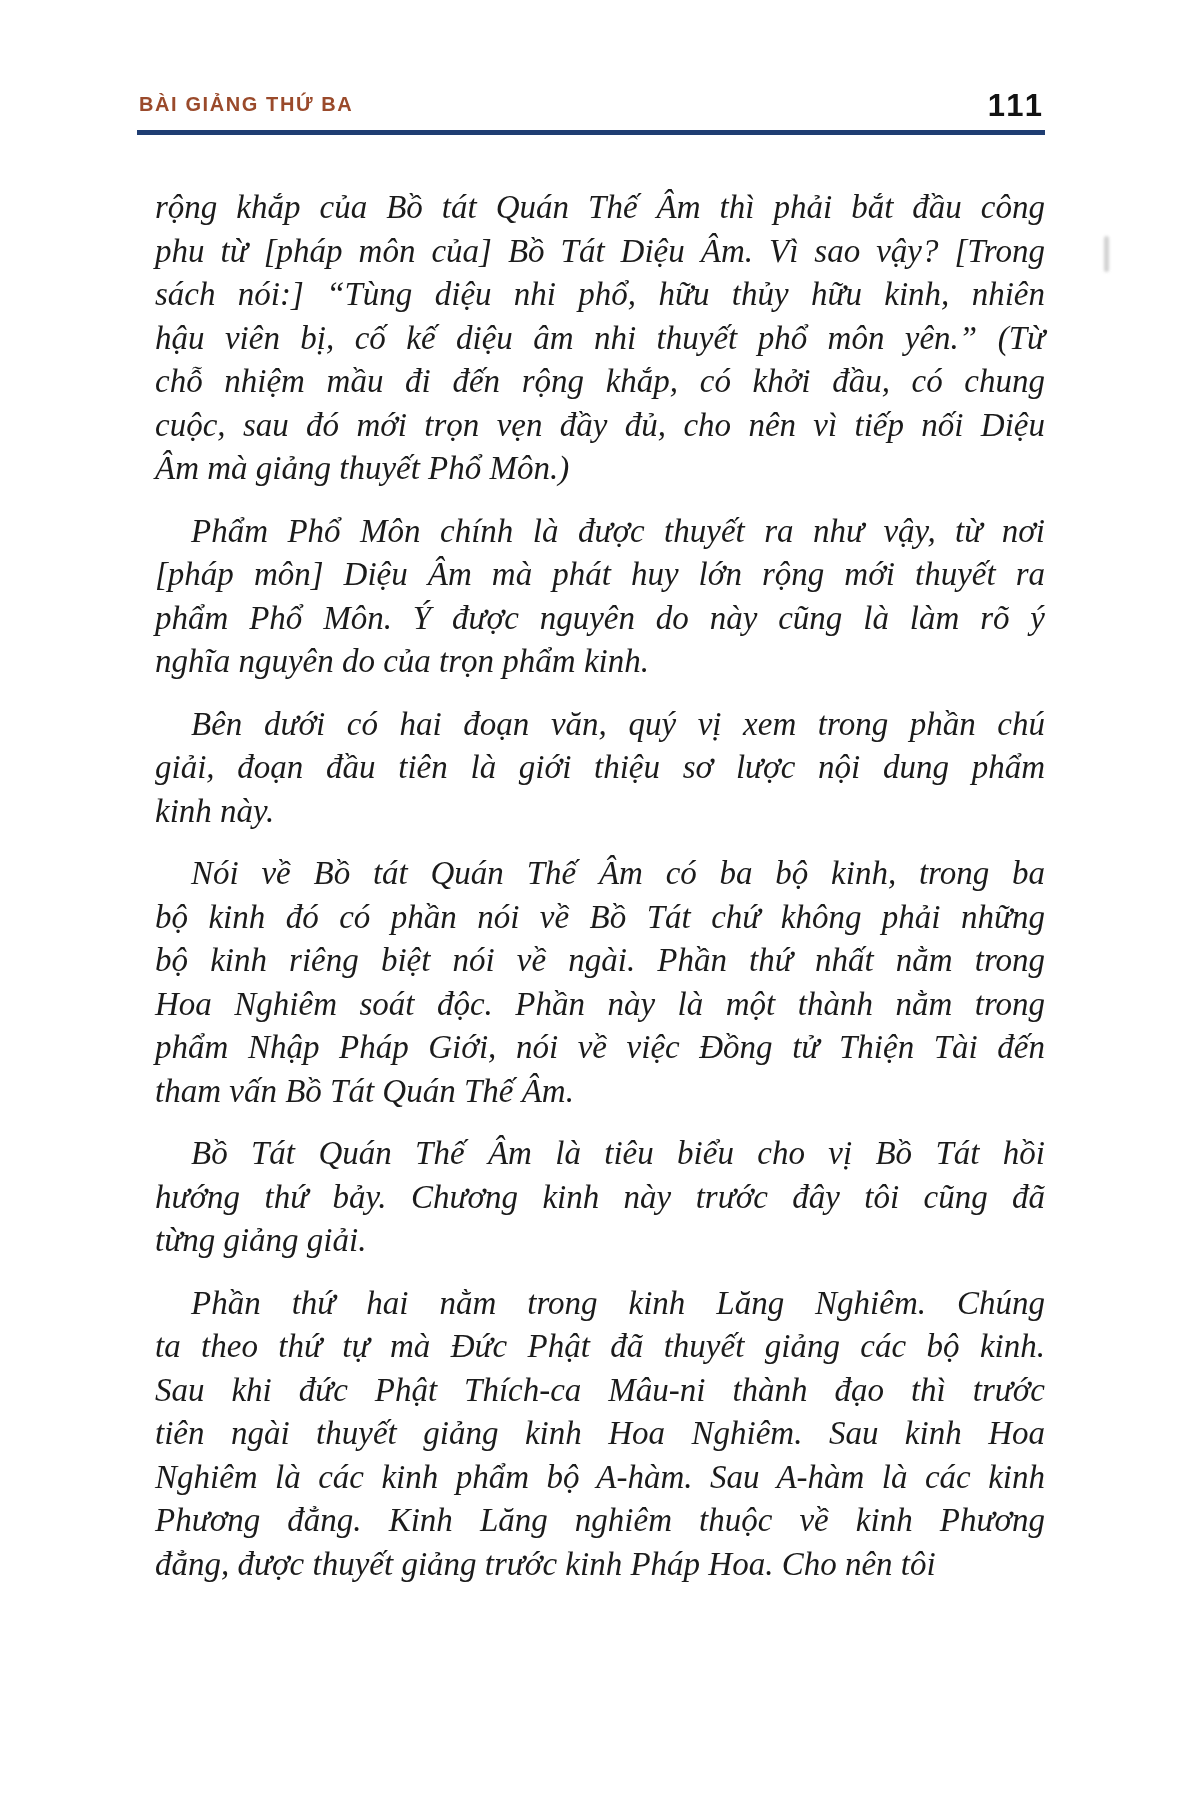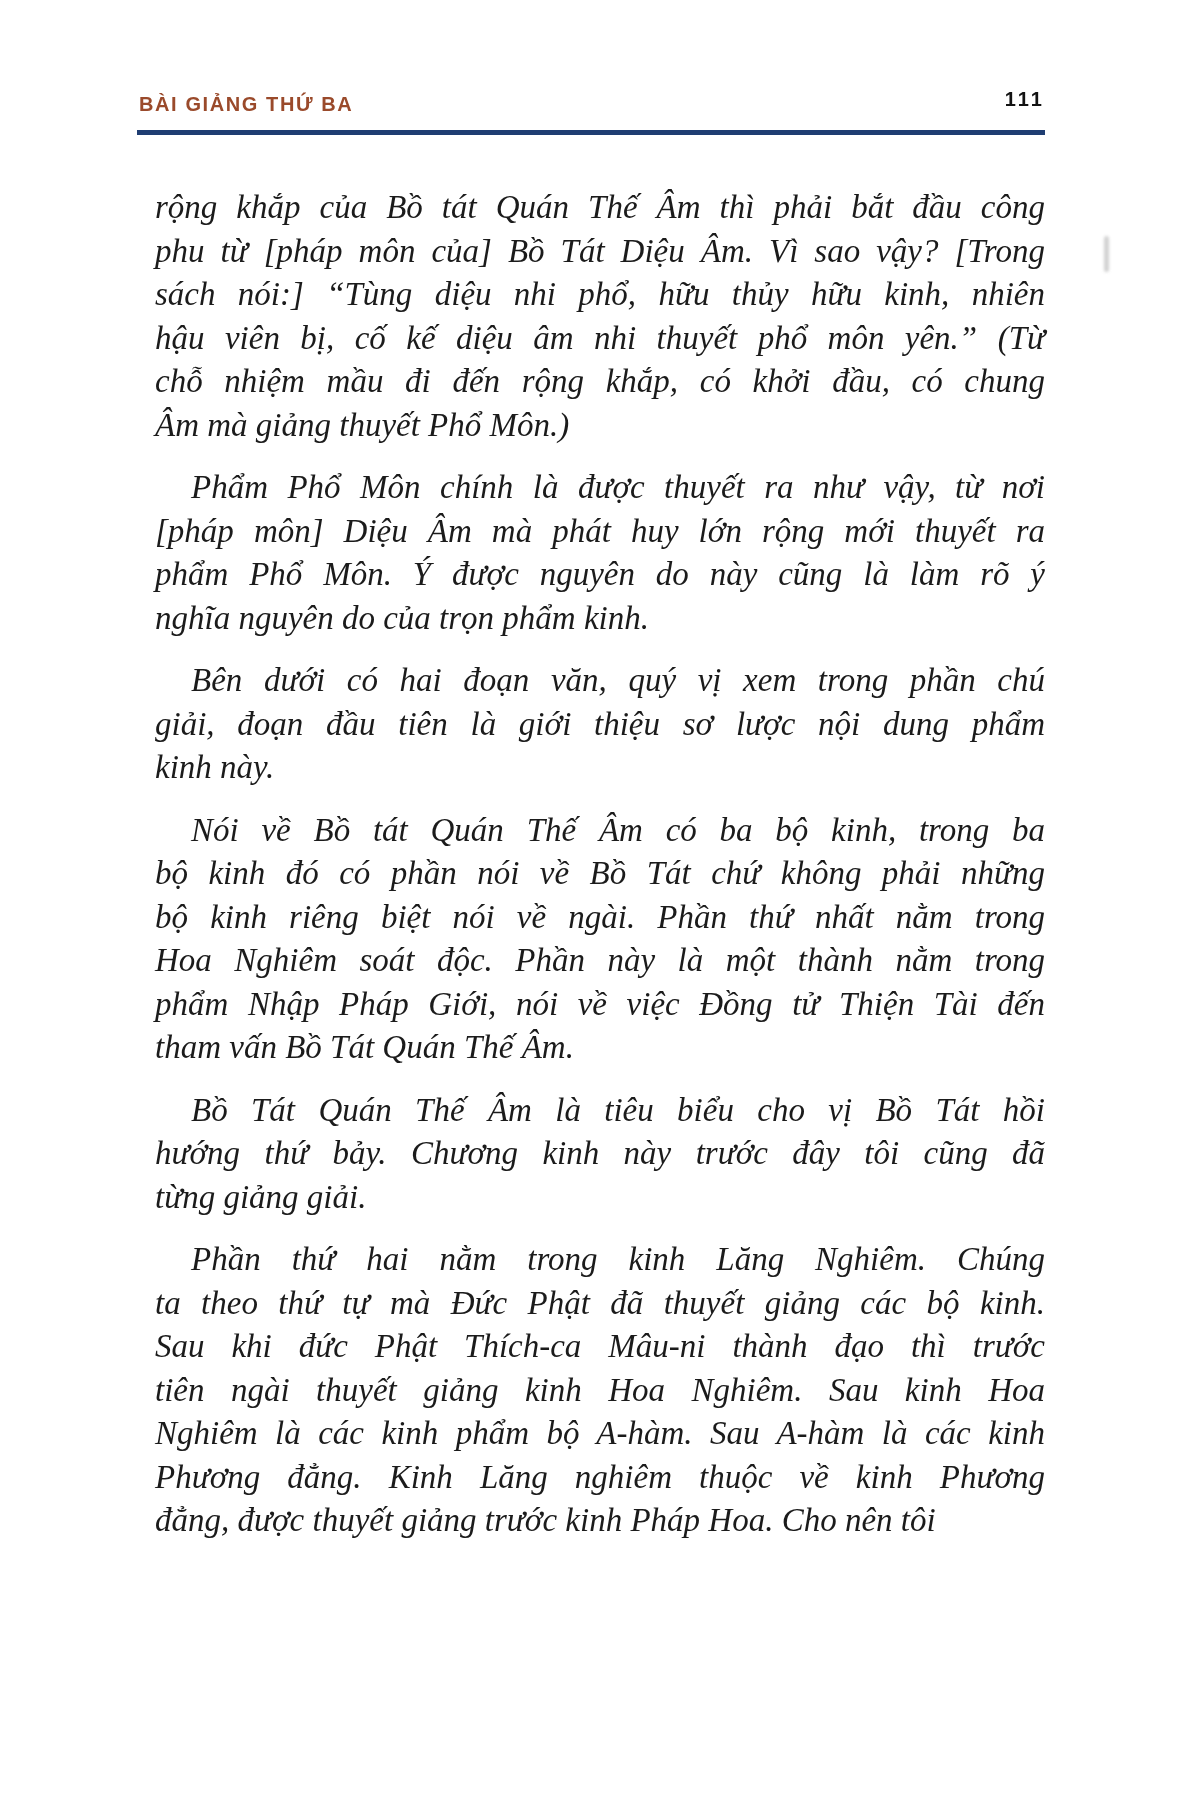--- a/index.html
+++ b/index.html
@@ -25,21 +25,21 @@
     letter-spacing: 1.6px;
     color: var(--header-color, #9a4a2b);
     white-space: nowrap;
   }
   .page-number {
     position: absolute;
     top: 88px;
     right: 155px;
     font-family: "Liberation Sans", "DejaVu Sans", sans-serif;
     font-weight: bold;
-    font-size: 20px;
+    font-size: 31px;
     letter-spacing: 3px;
     color: #121212;
   }
   .header-rule {
     position: absolute;
     left: 137px;
     top: 130px;
     width: 908px;
     height: 5px;
     background: var(--rule-color, #1f3d72);
@@ -86,20 +86,21 @@
   <div class="running-header">BÀI GIẢNG THỨ BA</div>
   <div class="page-number">111</div>
   <div class="header-rule"></div>
   <div class="body-text" id="body-text">
       <div class="para">
         <div class="line">rộng khắp của Bồ tát Quán Thế Âm thì phải bắt đầu công</div>
         <div class="line">phu từ [pháp môn của] Bồ Tát Diệu Âm. Vì sao vậy? [Trong</div>
         <div class="line">sách nói:] “Tùng diệu nhi phổ, hữu thủy hữu kinh, nhiên</div>
         <div class="line">hậu viên bị, cố kế diệu âm nhi thuyết phổ môn yên.” (Từ</div>
         <div class="line">chỗ nhiệm mầu đi đến rộng khắp, có khởi đầu, có chung</div>
+        <div class="line">cuộc, sau đó mới trọn vẹn đầy đủ, cho nên vì tiếp nối Diệu</div>
         <div class="line last-line">Âm mà giảng thuyết Phổ Môn.)</div>
       </div>
       <div class="para">
         <div class="line indent-first">Phẩm Phổ Môn chính là được thuyết ra như vậy, từ nơi</div>
         <div class="line">[pháp môn] Diệu Âm mà phát huy lớn rộng mới thuyết ra</div>
         <div class="line">phẩm Phổ Môn. Ý được nguyên do này cũng là làm rõ ý</div>
         <div class="line last-line">nghĩa nguyên do của trọn phẩm kinh.</div>
       </div>
       <div class="para">
         <div class="line indent-first">Bên dưới có hai đoạn văn, quý vị xem trong phần chú</div>

